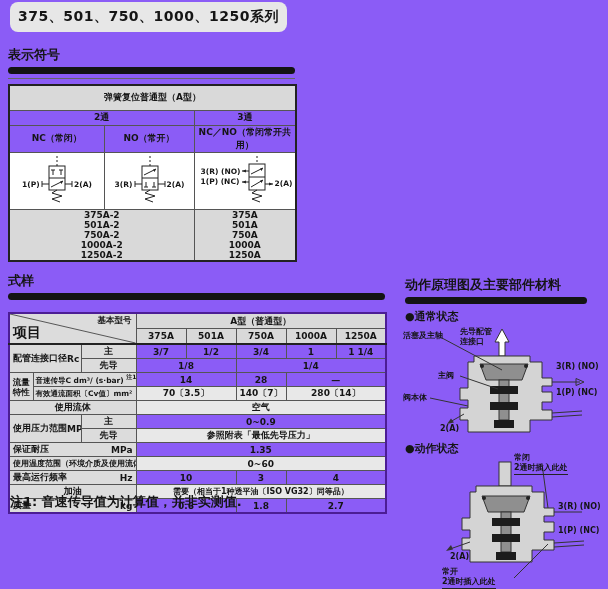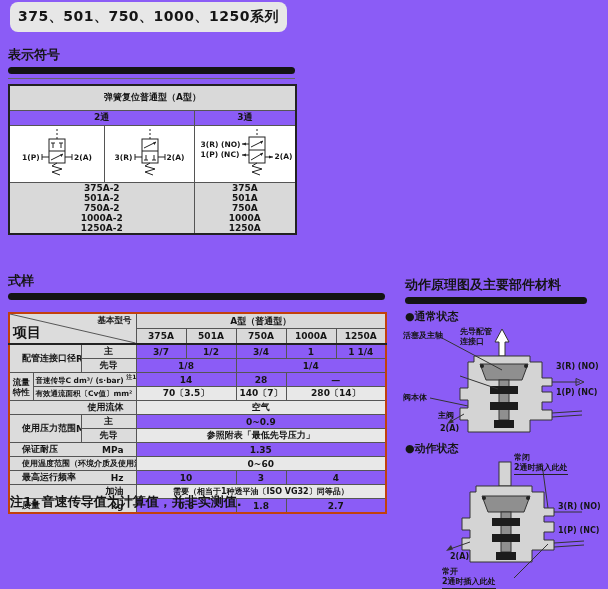--- a/index.html
+++ b/index.html
@@ -28,24 +28,24 @@
   .symtab .t-group{height:15px;}
   .symtab .t-cols{height:15px;font-size:8.5px;}
   .symtab .t-sym{height:57px;background:#fff;}
   .symtab .t-models{height:36px;line-height:10px;font-size:9px;}
   .sym{position:relative;width:100%;height:56px;}
   .sym svg{position:absolute;left:0;top:0;}
   .sym .pl,.sym .pr,.sym .pl2{position:absolute;font-size:7.5px;font-weight:bold;white-space:nowrap;}
 
   
   .spec-wrap{position:absolute;left:8px;top:312px;}
-  .spec{width:377px;border:2px solid #c2410c;}
+  .spec{width:377px;border:2px solid #4c1d95;}
   .spec td{height:13px;font-size:9px;font-weight:bold;white-space:nowrap;}
   .spec .hdr td{height:14px;background:#d9d9d9;}
-  .spec .lbl{background:#dcdcdc;text-align:right;padding:0 12px;}
+  .spec .lbl{background:#dcdcdc;text-align:center;padding:0 3px;}
   .spec .lbl .flex{display:flex;justify-content:space-between;align-items:center;}
   .spec .sub{background:#dcdcdc;}
   .spec .sub-l{background:#dcdcdc;text-align:left;padding:0 2px;font-size:7.5px;}
   .spec .lbl-v{background:#dcdcdc;font-size:8.5px;line-height:10px;}
   .spec .small{font-size:8px;}
   .diagcell{position:relative;background:#dcdcdc;height:100%;}
   .diagcell svg{position:absolute;left:0;top:0;width:100%;height:100%;}
   .diag-top{position:absolute;right:4px;top:1px;font-size:8.5px;font-weight:bold;}
   .diag-bot{position:absolute;left:3px;bottom:1px;font-size:14px;font-weight:bold;}
   sup{font-size:6px;}
@@ -80,20 +80,25 @@
           <col style="width:90px">
           <col style="width:102px">
         </colgroup>
       <tbody>
           <tr class="t-head">
             <td colspan="3" class="gray">弹簧复位普通型（A型）</td>
           </tr>
       <tr class="t-group">
         <td colspan="2">2通</td>
         <td>3通</td>
+      </tr>
+      <tr class="t-cols">
+        <td>NC（常闭）</td>
+        <td>NO（常开）</td>
+        <td>NC／NO（常闭常开共用）</td>
       </tr>
       <tr class="t-sym">
         <td>
           <div class="sym">
             <svg width="95" height="56" viewBox="0 0 95 56">
               <line x1="47" y1="3" x2="47" y2="13" stroke="#222" stroke-width="1" stroke-dasharray="2,2"></line>
               <rect x="39" y="13" width="16" height="24" fill="none" stroke="#222"></rect>
               <line x1="39" y1="25" x2="55" y2="25" stroke="#222"></line>
               <line x1="43" y1="17" x2="43" y2="22" stroke="#222"></line>
                   <line x1="41" y1="17" x2="45" y2="17" stroke="#222"></line>
@@ -356,21 +361,21 @@
         <polygon points="45,98 52,96.5 49,92.5" fill="#333"></polygon>
 
       <line x1="40" y1="12" x2="100" y2="44" stroke="#333"></line>
       <line x1="58" y1="50" x2="96" y2="63" stroke="#333"></line>
       <line x1="28" y1="72" x2="66" y2="80" stroke="#333"></line>
     </svg>
     <span class="dlab" style="left:58px;top:0px;">先导配管</span>
     <span class="dlab" style="left:58px;top:10px;">连接口</span>
     <span class="dlab" style="left:1px;top:4px;">活塞及主轴</span>
     <span class="dlab" style="left:154px;top:36px;">3(R) (NO)</span>
-    <span class="dlab" style="left:36px;top:44px;margin-top:40px;">主阀</span>
+    <span class="dlab" style="left:36px;top:44px;">主阀</span>
     <span class="dlab" style="left:154px;top:62px;">1(P) (NC)</span>
     <span class="dlab" style="left:1px;top:66px;">阀本体</span>
     <span class="dlab" style="left:38px;top:98px;">2(A)</span>
   </div>
 
   <div class="pr-state" style="left:405px;top:441px;">●动作状态</div>
 
   <div class="diagram" style="left:402px;top:452px;width:206px;height:137px;">
     <svg width="206" height="137" viewBox="0 0 206 137">
 

